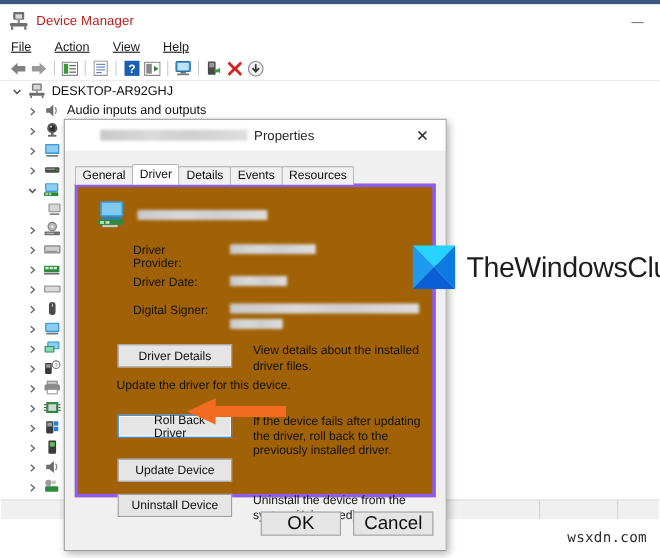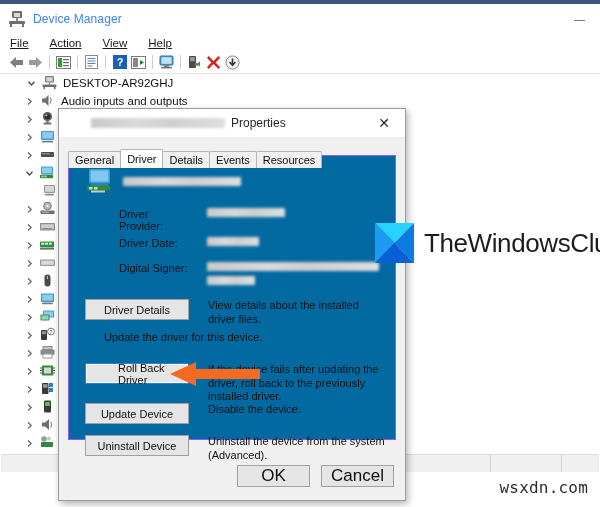--- a/index.html
+++ b/index.html
@@ -39,21 +39,21 @@
   #dm-title-icon .stand{
     position:absolute;left:7px;top:7px;width:2px;height:3px;background:#8a8a8a;
   }
   #dm-title-icon .base{
     position:absolute;left:0px;top:10px;width:16px;height:3px;background:#6f6f6f;border-radius:1px;
   }
   #dm-title-icon .leg{
     position:absolute;top:13px;width:2px;height:3px;background:#6f6f6f;
   }
   #dm-title-text{
-    font-size:12px;color:#3b82f6;letter-spacing:.1px;
+    font-size:12px;color:#b91c1c;letter-spacing:.1px;
   }
   #dm-minimize{
     position:absolute;right:8px;top:8px;width:26px;height:16px;
     display:flex;align-items:center;justify-content:center;
   }
   #dm-minimize .bar{width:11px;height:1px;background:#7a7a7a;}
 
   
   #dm-menubar{
     position:absolute;left:0;top:30px;right:0;height:17px;
@@ -133,41 +133,42 @@
   }
   .tab{
     height:16px;padding:0 6px;font-size:11px;line-height:16px;color:#0e0e0e;
     background:#f0f0f0;border:1px solid #b4b4b4;border-bottom:none;
     margin-right:-1px;border-radius:2px 2px 0 0;
   }
   .tab.active{
     background:#ffffff;height:18px;line-height:18px;border-color:#b4b4b4;position:relative;z-index:4;
   }
   #tabpanel{
-    position:absolute;left:9px;top:18px;right:9px;height:285px;
-    background:#0369a1;border:1px solid #8b5cf6;box-sizing:border-box;
+    position:absolute;left:9px;top:30px;right:9px;height:285px;
+    background:#a16207;border:3px solid #8b5cf6;box-sizing:border-box;
   }
   
   #dev-head{
     position:absolute;left:16px;top:12px;display:flex;align-items:center;
   }
   #dev-icon{width:30px;height:26px;position:relative;margin-right:8px;}
   
   .info-row{
     position:absolute;left:50px;display:flex;align-items:flex-start;font-size:11px;color:#111;
   }
   .info-label{width:74px;flex:0 0 auto;}
   
   .btn-row{position:absolute;left:16px;right:10px;display:flex;align-items:flex-start;}
   .dbtn{
     width:104px;height:21px;flex:0 0 auto;
     background:#e5e5e5;border:1px solid #a0a0a0;
     font-size:11px;color:#0d0d0d;
     display:flex;align-items:center;justify-content:center;
     box-sizing:border-box;
+    margin-left:20px;
   }
   .dbtn.focus{
     border:1px solid #2a7fd4;
     box-shadow:inset 0 0 0 1px #ffffff;
     padding-left:32px;
   }
   .btn-desc{margin-left:19px;font-size:11px;color:#111;line-height:13.5px;}
 
   
   #dlg-footer{
@@ -190,21 +191,21 @@
   }
   #twc-mark{width:39px;height:40px;position:relative;flex:0 0 auto;}
   #twc-text{
     margin-left:10px;font-size:26px;color:#1d1d1d;letter-spacing:-.4px;
     font-family:"Liberation Sans", sans-serif;
   }
 
   
   #watermark{
     position:absolute;right:12px;bottom:10px;
-    font-size:16px;color:#2e2e2e;
+    font-size:13px;color:#2e2e2e;
     font-family:"DejaVu Sans Mono", monospace;
     letter-spacing:.2px;
   }
 </style>
 </head>
 <body>
 
 <div id="dm-window">
 
   <div id="dm-titlebar">
@@ -300,21 +301,21 @@
     <div class="tb-btn">
       <svg width="15" height="15" viewBox="0 0 15 15">
           <circle cx="7.5" cy="7.5" r="6.6" fill="#f2f2f2" stroke="#8a8a8a"></circle>
           <path d="M7.5 3.5 L7.5 9 M4.6 7 L7.5 10.2 L10.4 7" stroke="#333" stroke-width="1.6" fill="none"></path>
         </svg>
     </div>
   </div>
 
   <div id="dm-tree">
 
-    <div class="tnode" style="padding-left:24px;">
+    <div class="tnode" style="padding-left:8px;">
       <div class="tw">
         <svg width="9" height="9" viewBox="0 0 9 9">
             <path d="M1.5 2.8 L4.5 6 L7.5 2.8" stroke="#4a4a4a" stroke-width="1.3" fill="none"></path>
           </svg>
       </div>
       <div class="ticon" style="margin-left:4px;">
         <svg width="17" height="15" viewBox="0 0 17 15">
             <rect x="4" y="1" width="9" height="6.5" rx="0.8" fill="#7d7d7d"></rect>
             <rect x="5.3" y="2.2" width="6.4" height="4.2" fill="#d6d6d6"></rect>
             <rect x="7.8" y="7.5" width="1.5" height="2" fill="#8a8a8a"></rect>
@@ -710,21 +711,20 @@
       </div>
       <div class="btn-row" style="top:175px;">
         <div class="btn-desc">Update the driver for this device.</div>
       </div>
       <div class="btn-row" style="top:207px;">
         <div class="dbtn focus">Roll Back Driver</div>
         <div class="btn-desc" style="max-width:190px;">If the device fails after updating the driver, roll back to the previously installed driver.</div>
       </div>
       <div class="btn-row" style="top:247px;">
         <div class="dbtn">Update Device</div>
-        <div class="btn-desc">Disable the device.</div>
       </div>
       <div class="btn-row" style="top:279px;">
         <div class="dbtn">Uninstall Device</div>
         <div class="btn-desc">Uninstall the device from the system (Advanced).</div>
       </div>
 
     </div>
 
     <div id="dlg-footer">
       <div class="fbtn">OK</div>

